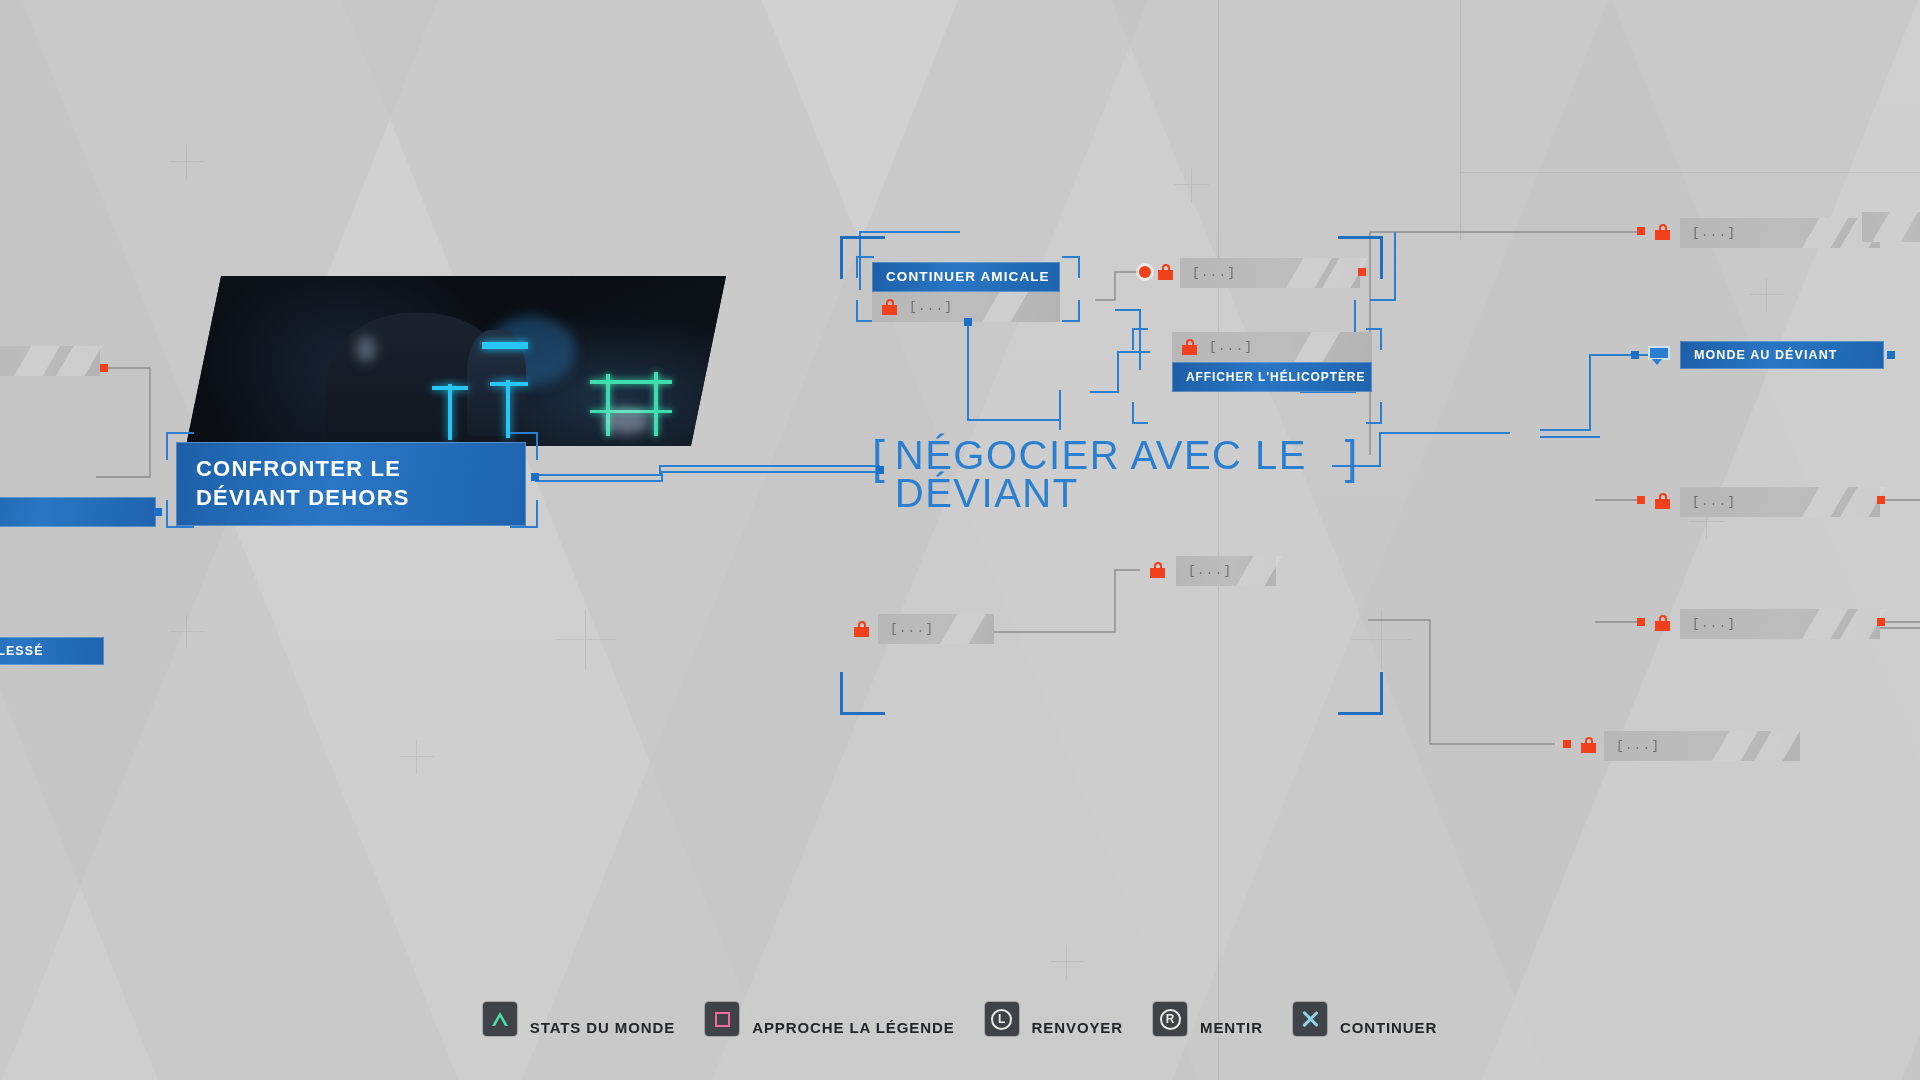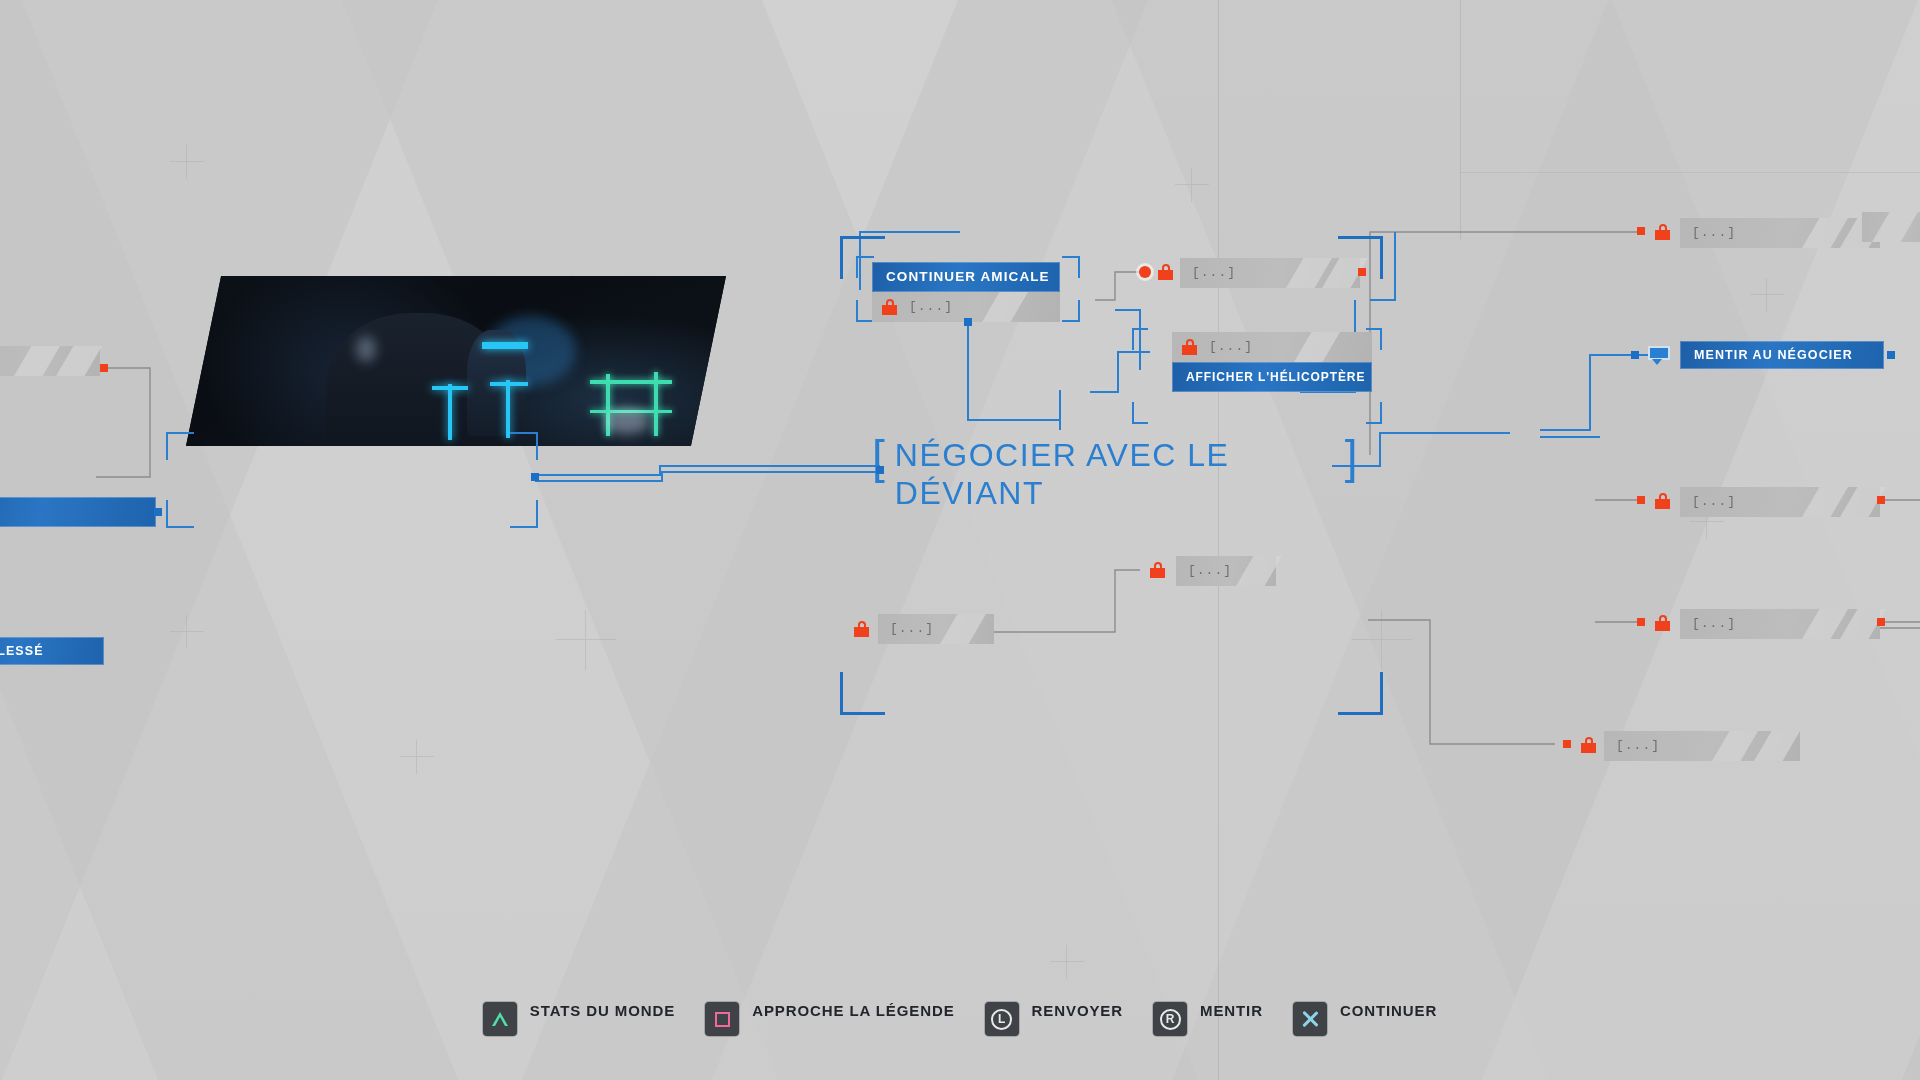--- a/index.html
+++ b/index.html
@@ -114,21 +114,21 @@
      background:linear-gradient(180deg,#1a222e,#0e141c);border-radius:46% 46% 14% 14%;}
   .thumbwrap .figure2{position:absolute;left:52%;bottom:6%;width:11%;height:62%;
      background:linear-gradient(180deg,#223145,#131c28);border-radius:40% 40% 8% 8%;}
   .thumbwrap .hl{position:absolute;background:#27c6f5;box-shadow:0 0 8px #27c6f5;}
   .thumbwrap .grn{position:absolute;background:#3fdcb0;box-shadow:0 0 7px #3fdcb0;}
   .thumbwrap .glow{position:absolute;border-radius:50%;filter:blur(6px);}
 
   
   .cmdbar{position:absolute;left:0;right:0;bottom:44px;display:flex;
           justify-content:center;align-items:center;gap:30px;}
-  .cmd{display:flex;align-items:flex-start;gap:13px;}
+  .cmd{display:flex;align-items:flex-end;gap:13px;}
   .btnico{width:34px;height:34px;border-radius:4px;background:#3f4246;
           display:flex;align-items:center;justify-content:center;
           box-shadow:0 0 0 1px rgba(0,0,0,.18);}
   .cmd .lbl{font-size:15px;letter-spacing:.9px;color:#22262b;font-weight:700;}
   .gtri{width:0;height:0;border-left:8px solid transparent;border-right:8px solid transparent;
         border-bottom:14px solid transparent;position:relative;}
   .gtri:after{content:"";position:absolute;left:-8px;top:0;width:0;height:0;
         border-left:8px solid transparent;border-right:8px solid transparent;
         border-bottom:14px solid #4fe0a8;}
   .gtri:before{content:"";position:absolute;left:-5px;top:5px;width:0;height:0;z-index:2;
@@ -242,20 +242,23 @@
     <div class="hl" style="left:320px;top:104px;width:4px;height:58px;"></div>
     <div class="hl" style="left:304px;top:106px;width:38px;height:4px;"></div>
     <div class="grn" style="left:420px;top:98px;width:4px;height:62px;"></div>
     <div class="grn" style="left:468px;top:96px;width:4px;height:64px;"></div>
     <div class="grn" style="left:404px;top:104px;width:82px;height:4px;"></div>
     <div class="grn" style="left:404px;top:134px;width:82px;height:3px;"></div>
     <div class="glow" style="left:418px;top:132px;width:46px;height:26px;background:rgba(230,240,255,.38);"></div>
     <div class="glow" style="left:170px;top:60px;width:20px;height:26px;background:rgba(200,220,245,.35);"></div>
   </div>
 
+  <div class="node" style="left:176px;top:442px;">
+    <div class="bar big" style="width:350px;">CONFRONTER LE DÉVIANT DEHORS</div>
+  </div>
   <div class="selframe c-tl" style="left:166px;top:432px;width:26px;height:26px;"></div>
   <div class="selframe c-tr" style="left:510px;top:432px;width:26px;height:26px;"></div>
   <div class="selframe c-bl" style="left:166px;top:500px;width:26px;height:26px;"></div>
   <div class="selframe c-br" style="left:510px;top:500px;width:26px;height:26px;"></div>
   <div class="bdot" style="position:absolute;left:531px;top:473px;"></div>
 
   <div class="brk tl" style="left:840px;top:236px;width:42px;height:40px;"></div>
   <div class="brk tr" style="left:1338px;top:236px;width:42px;height:40px;"></div>
   <div class="brk bl" style="left:840px;top:672px;width:42px;height:40px;"></div>
   <div class="brk br" style="left:1338px;top:672px;width:42px;height:40px;"></div>
@@ -307,21 +310,21 @@
         </div>
       <span class="dots">[...]</span>
       <div class="tri" style="left:122px;"></div>
     </div>
     <div class="bar" style="width:200px;font-size:12px;letter-spacing:.9px;"><span>AFFICHER L'HÉLICOPTÈRE</span></div>
   </div>
 
   <div class="node" style="left:872px;top:436px;">
     <div style="display:flex;align-items:stretch;">
       <div style="font-size:46px;color:#2a7fd0;line-height:.95;font-weight:300;">[</div>
-      <div style="font-size:32px;line-height:38px;letter-spacing:1.5px;color:#2a7fd0;
+      <div style="font-size:40px;line-height:38px;letter-spacing:1.5px;color:#2a7fd0;
                   -webkit-text-stroke:0px;font-weight:300;padding:0 10px;max-width:440px;">NÉGOCIER AVEC LE DÉVIANT</div>
       <div style="font-size:46px;color:#2a7fd0;line-height:.95;font-weight:300;">]</div>
     </div>
   </div>
   <div class="bdot" style="position:absolute;left:876px;top:466px;"></div>
 
   <div class="lock" style="position:absolute;left:1150px;top:562px;">
       <span class="shk"></span>
       <span class="body"></span>
     </div>
@@ -359,21 +362,21 @@
     </div>
   </div>
   <div class="rdot" style="position:absolute;left:1877px;top:227px;"></div>
 
   <div class="bdot" style="position:absolute;left:1631px;top:351px;"></div>
   <div class="bubble" style="position:absolute;left:1648px;top:346px;">
     <span class="bb"></span>
       <span class="tail"></span>
   </div>
   <div class="node" style="left:1680px;top:341px;">
-    <div class="bar" style="width:204px;height:28px;line-height:28px;font-size:12.5px;"><span>MENTIR AU NÉGOCIER</span></div>
+    <div class="bar" style="width:204px;height:28px;line-height:28px;font-size:12.5px;"><span>MONDE AU DÉVIANT</span></div>
   </div>
   <div class="bdot" style="position:absolute;left:1887px;top:351px;"></div>
 
   <div class="rdot" style="position:absolute;left:1637px;top:496px;"></div>
   <div class="lock" style="position:absolute;left:1655px;top:493px;">
       <span class="shk"></span>
       <span class="body"></span>
     </div>
   <div class="node" style="left:1680px;top:487px;">
     <div class="greybar" style="width:200px;">

